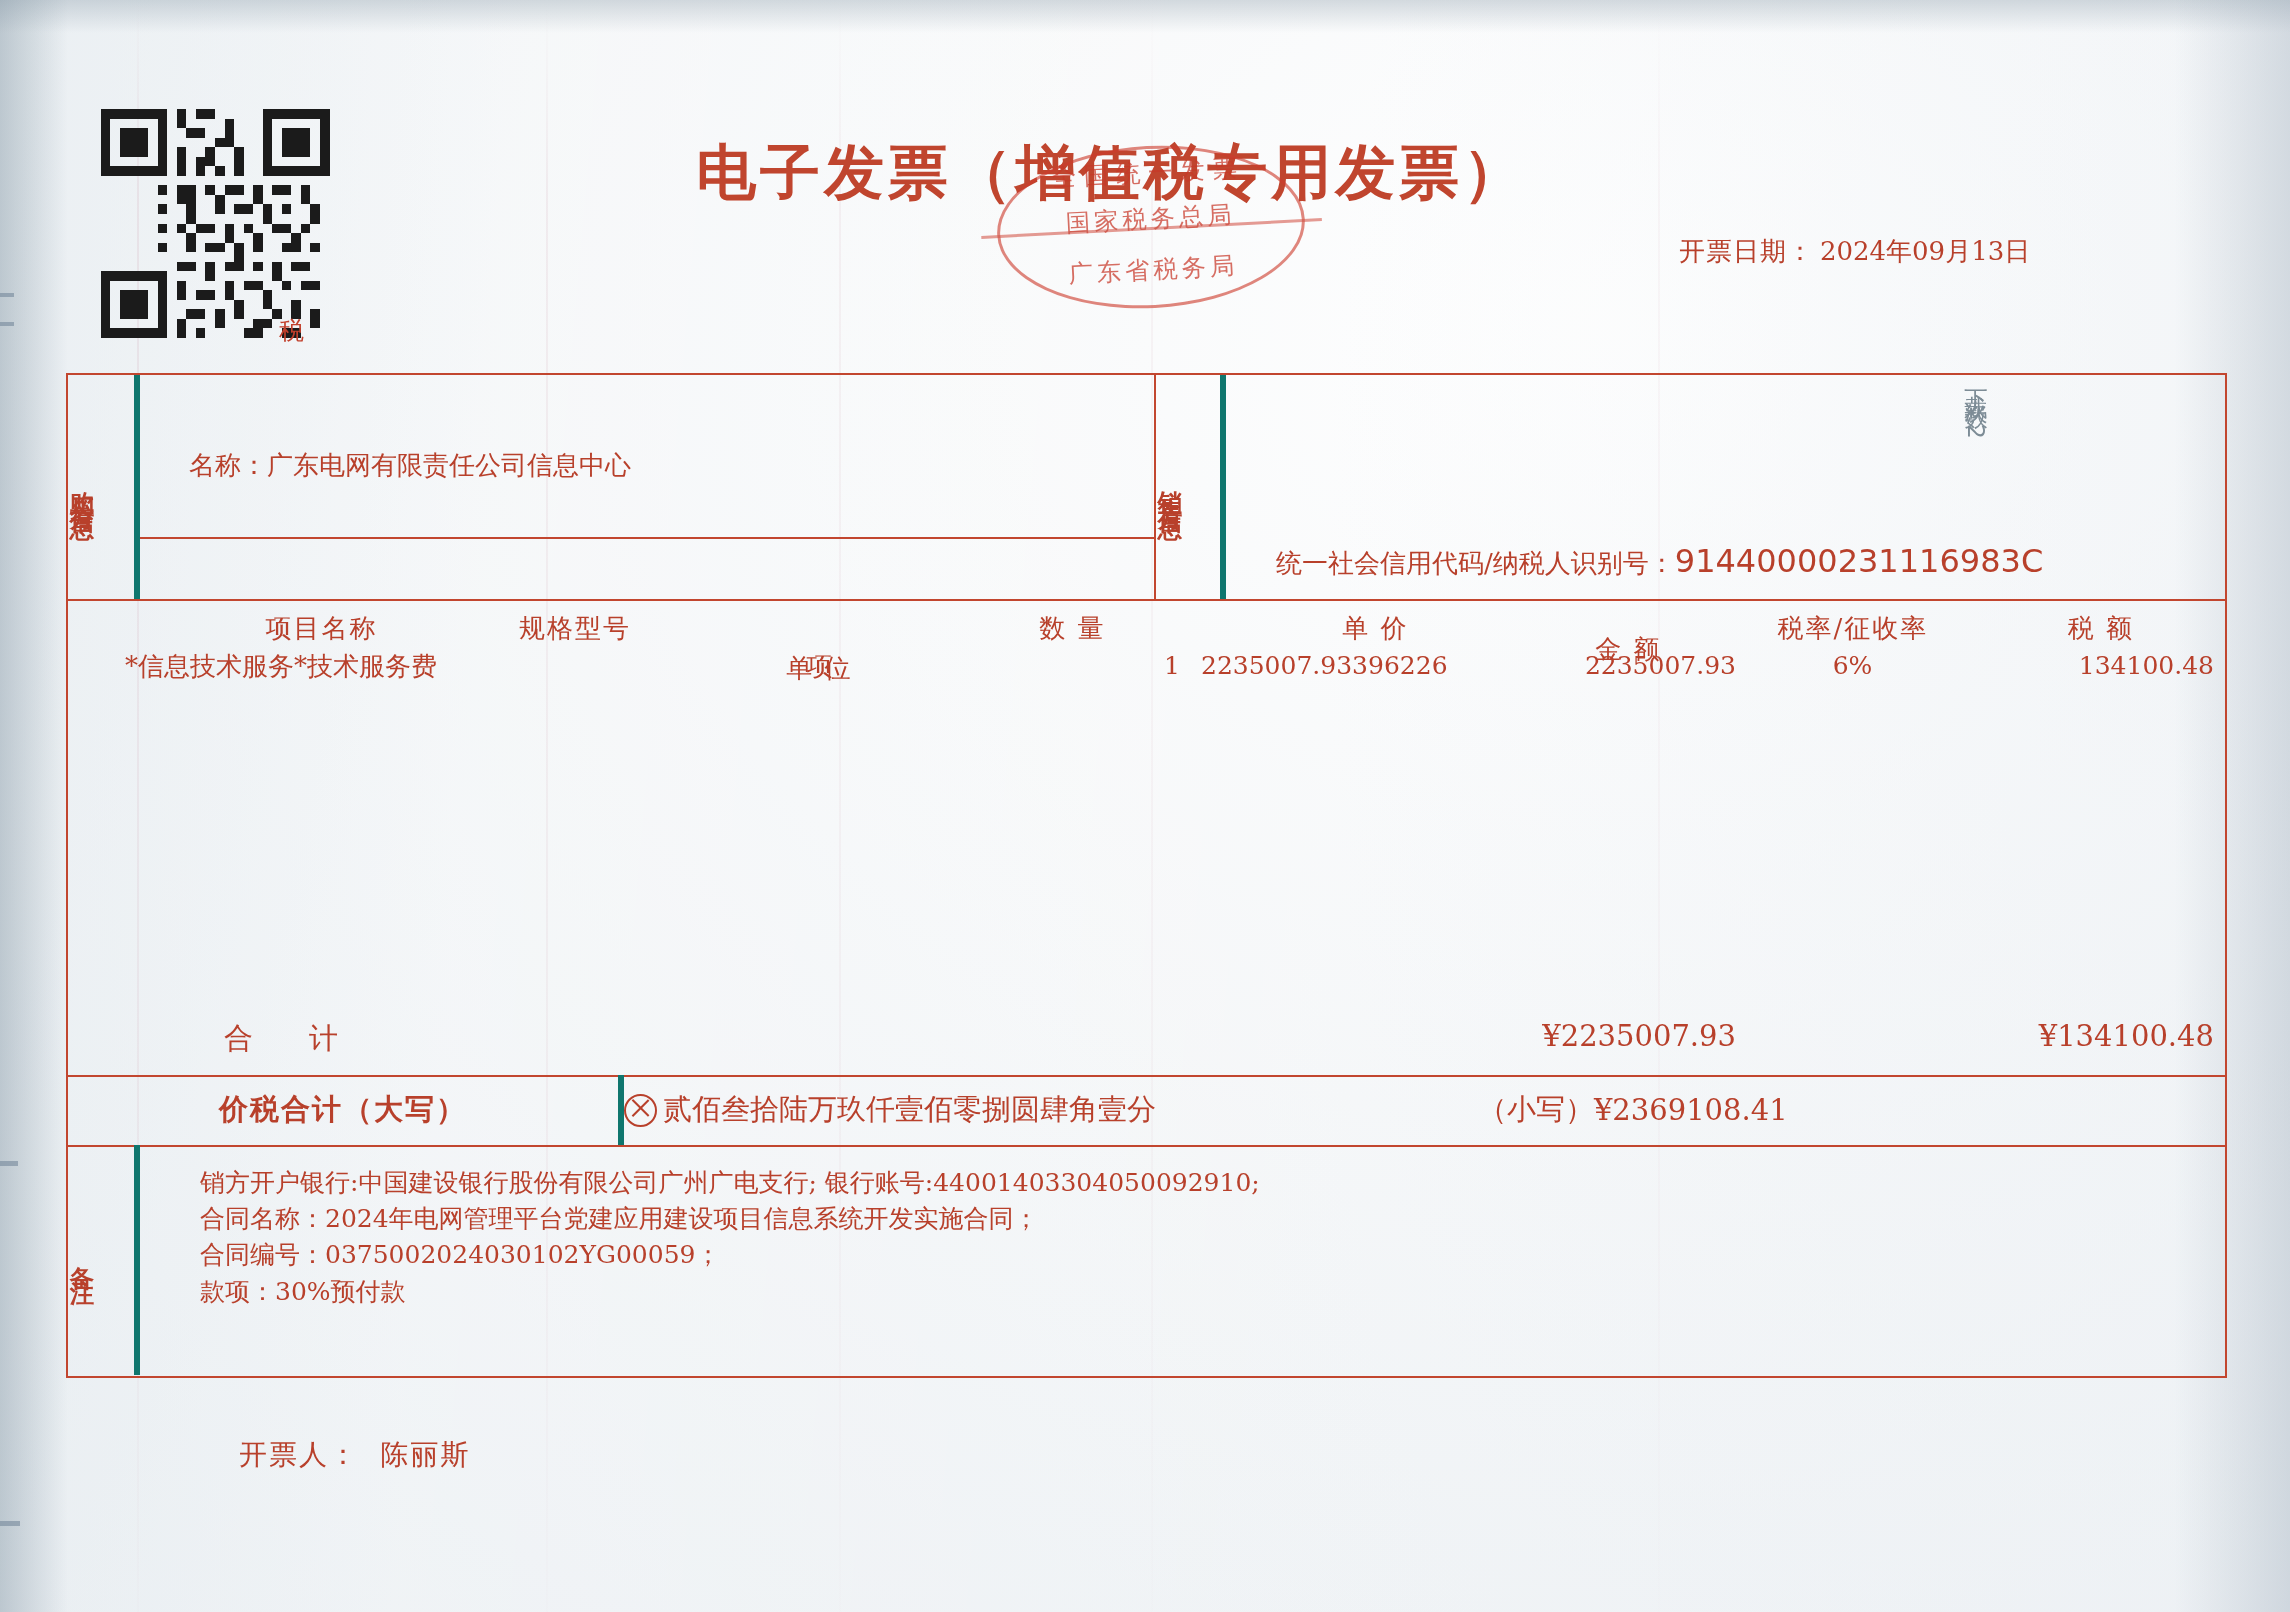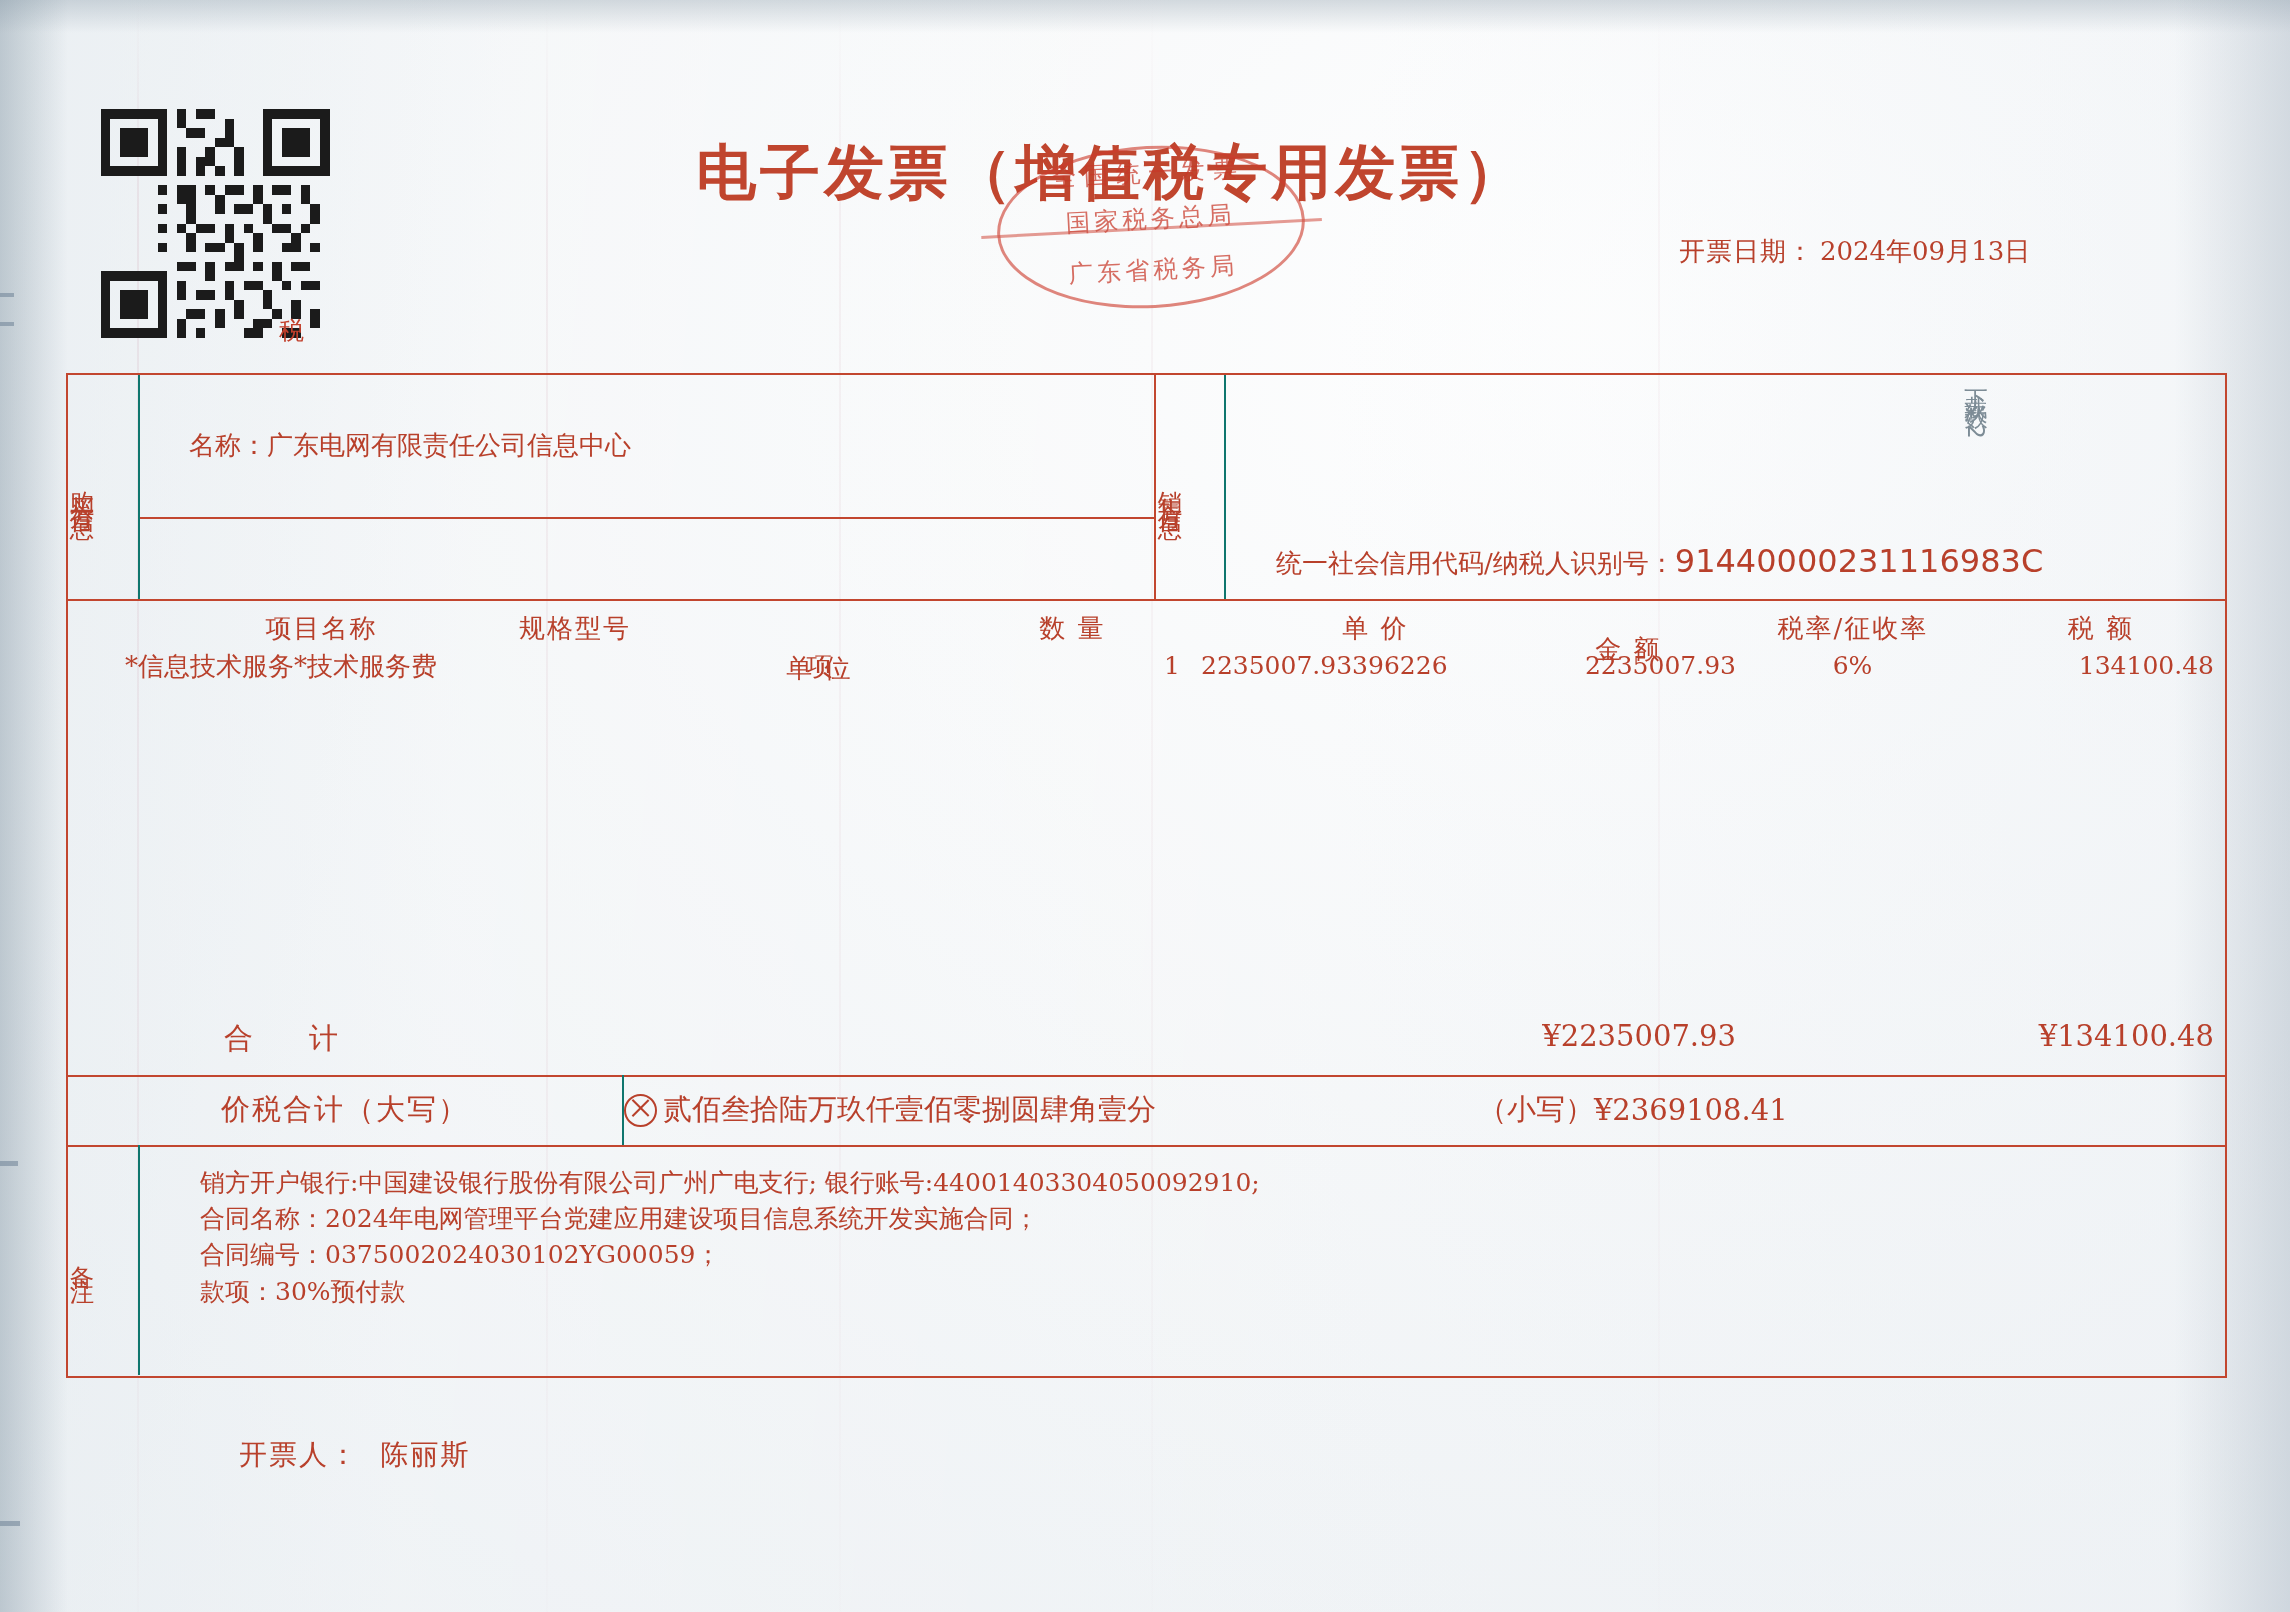--- a/index.html
+++ b/index.html
@@ -160,22 +160,22 @@
     left: 66px;
     top: 373px;
     width: 2161px;
     height: 1005px;
     border: 2px solid #c2462f;
     box-sizing: border-box;
   }
   .cell { position: absolute; box-sizing: border-box; }
   .bl { border-left: 2px solid #c2462f; }
   .bt { border-top: 2px solid #c2462f; }
-  .bb { border-bottom: 2px solid #c2462f; }
-  .br { border-right: 2px solid #0f766e; }
+  .bb { border-bottom: 2px solid #c2462f; margin-top: 20px; }
+  .br { border-right: 6px solid #0f766e; font-weight: bold; }
 
   .vlabel {
     writing-mode: vertical-rl;
     text-align: center;
     font-size: 24.4px;
     letter-spacing: 5.9px;
     color: #b8402b;
     font-family: "DejaVu Serif", serif;
     line-height: 1.15;
     display: flex;

